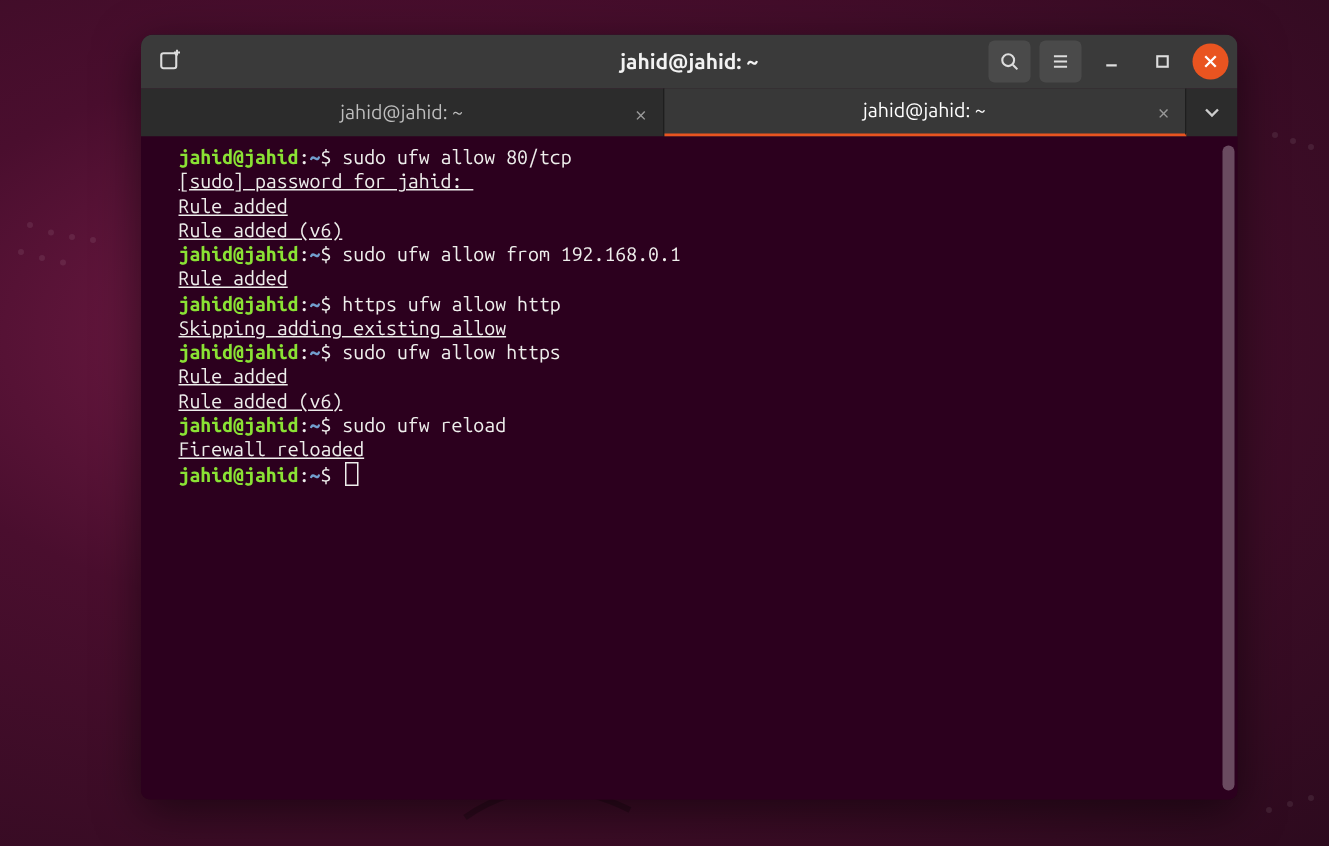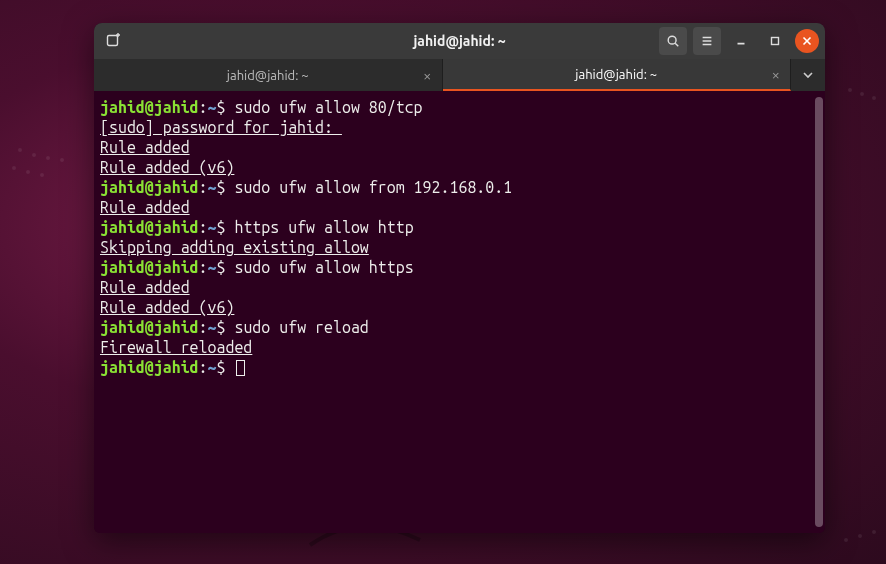--- a/index.html
+++ b/index.html
@@ -64,23 +64,23 @@
     cursor:pointer;
   }
   .tab.active { background:#383838; color:#fff; border-bottom:2px solid #e95420; }
   .tab .close-tab { position:absolute; right:10px; color:#999; font-size:15px; }
   .tab-menu { width:34px; display:flex; align-items:center; justify-content:center; color:#ccc; }
 
   .terminal {
     flex:1;
     background:#2c001e;
     color:#eeeeec;
-    font-size:16px;
+    font-size:13px;
     line-height:1.25;
-    padding:6px 8px 6px 6px;
+    padding:6px 8px 6px 25px;
     overflow:hidden;
     position:relative;
     font-family: "Ubuntu Mono","DejaVu Sans Mono",monospace;
   }
   .terminal .line { white-space: pre; }
   .user { color:#8ae234; font-weight:bold; }
   .path { color:#729fcf; font-weight:bold; }
   .dollar { color:#eeeeec; }
   .cmd { color:#eeeeec; }
   .out { color:#eeeeec;text-decoration:underline; }

